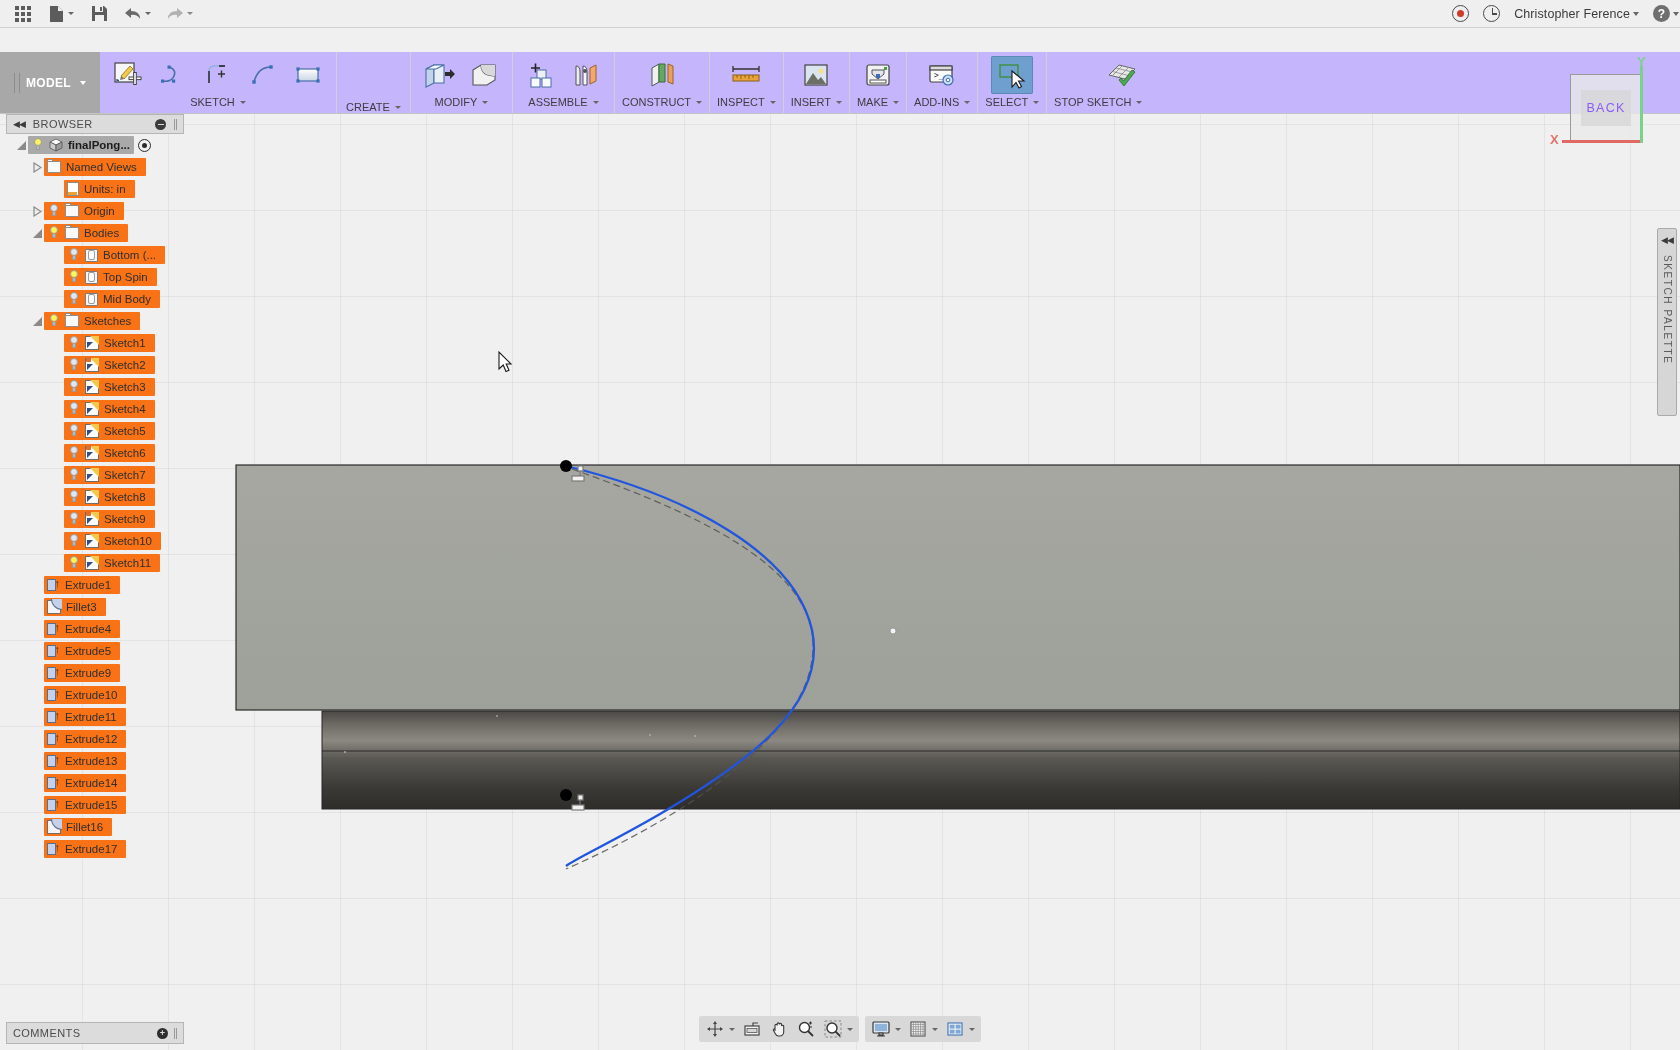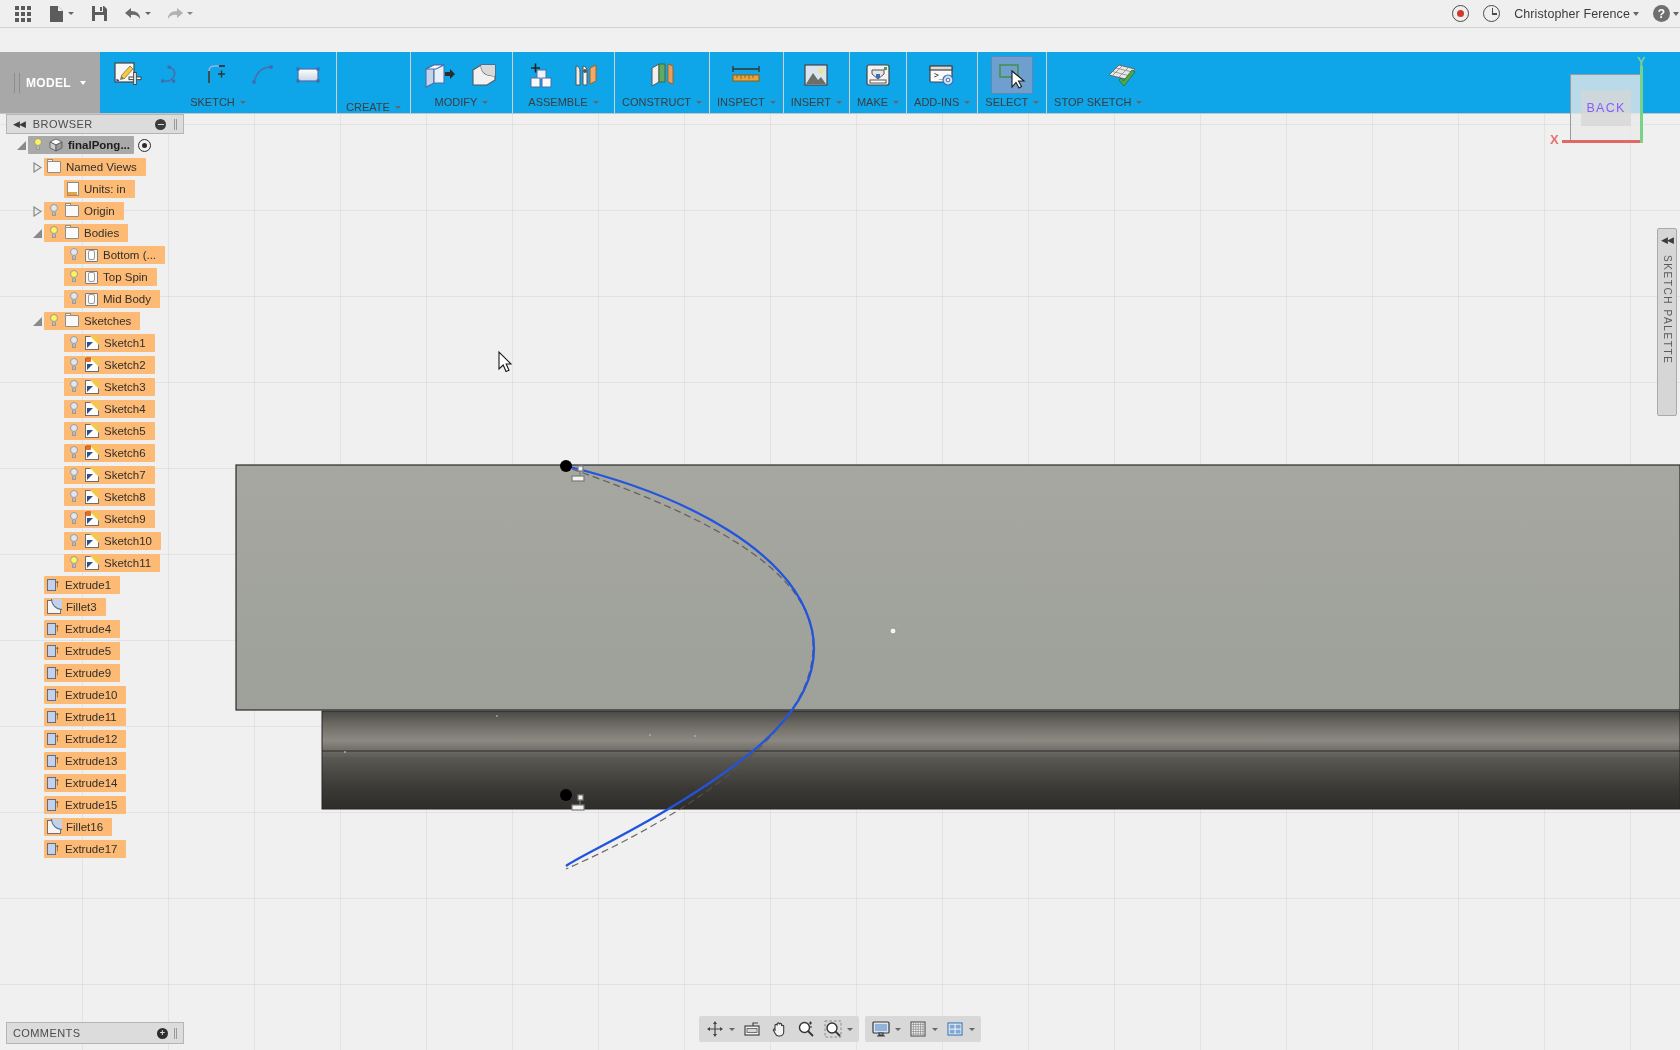--- a/index.html
+++ b/index.html
@@ -55,21 +55,21 @@
   }
   .cube-glyph { width: 14px; height: 14px; position: relative; }
   .tab-title { flex: 1; font-size: 12px; color: #2e2e2e; }
   .tab-sync { width: 9px; height: 9px; border-radius: 50%; border: 1.5px solid #7fbfbf; }
   .tab-close { font-size: 13px; color: #555; line-height: 1; cursor: default; }
   .tab-plus-area { flex: 1; height: 23px; }
 
   
   .ribbon {
     position: absolute; top: 52px; left: 0; width: 1680px; height: 62px;
-    background: #0ea5e9;
+    background: #c4b5fd;
     border-bottom: 1px solid #c4c4c4;
     display: flex; align-items: stretch;
   }
   .ws-selector {
     width: 100px; background: #a8a8a8; display: flex; align-items: center; justify-content: center;
     gap: 6px; color: #fff; font-size: 12px; font-weight: bold; letter-spacing: .3px;
   }
   .ws-grip { width: 6px; height: 20px; border-left: 1px solid #8d8d8d; border-right: 1px solid #8d8d8d; }
   .ws-selector .caret { border-top-color: #fff; }
   .panel {
@@ -99,21 +99,21 @@
   .bh-arrows { font-size: 9px; color: #3b3b3b; letter-spacing: -1px; }
   .bh-title { flex: 1; }
   .bh-dot { width: 11px; height: 11px; border-radius: 50%; background: #3c3c3c; position: relative; }
   .bh-dot::after { content:''; position:absolute; left:2.5px; top:5px; width:6px; height:1.5px; background:#dcdcdc; }
   .bh-grip { width: 3px; height: 11px; border-left: 1px solid #999; border-right: 1px solid #999; }
 
   .tree { font-size: 11.5px; color: #2f2f2f; }
   .tnode { display: flex; align-items: center; height: 22px; position: relative; }
   .tnode .pill {
     display: inline-flex; align-items: center; gap: 5px;
-    height: 18px; padding: 0 9px 0 3px; background: #fdba74; border-radius: 1px;
+    height: 18px; padding: 0 9px 0 3px; background: #f97316; border-radius: 1px;
   }
   .tnode.root .pill { background: #a9a9a9; color: #1c1c1c; font-weight: bold; padding-right: 4px; }
   .twisty { width: 14px; height: 14px; display: inline-flex; align-items: center; justify-content: center; flex: none; }
   .tw-open { width:0;height:0;border-left:9px solid transparent;border-bottom:9px solid #8a8a8a; }
   .bulb { width: 13px; height: 14px; flex: none; position: relative; }
   .bulb .glass { position:absolute; left:2.5px; top:0; width:8px; height:8px; border-radius:50%; border:1px solid #9a9a9a; background:#fff45a; }
   .bulb.off .glass { background:#dfe7f5; }
   .bulb .base { position:absolute; left:4.5px; top:8px; width:4px; height:4px; background:#b9b9b9; border:1px solid #9a9a9a; border-top:none; }
   .ficon { width: 14px; height: 12px; flex: none; position: relative; }
   .ficon .body { position:absolute; inset:0; border:1px solid #8d8d8d; background:#fafafa; border-radius:1px; }

